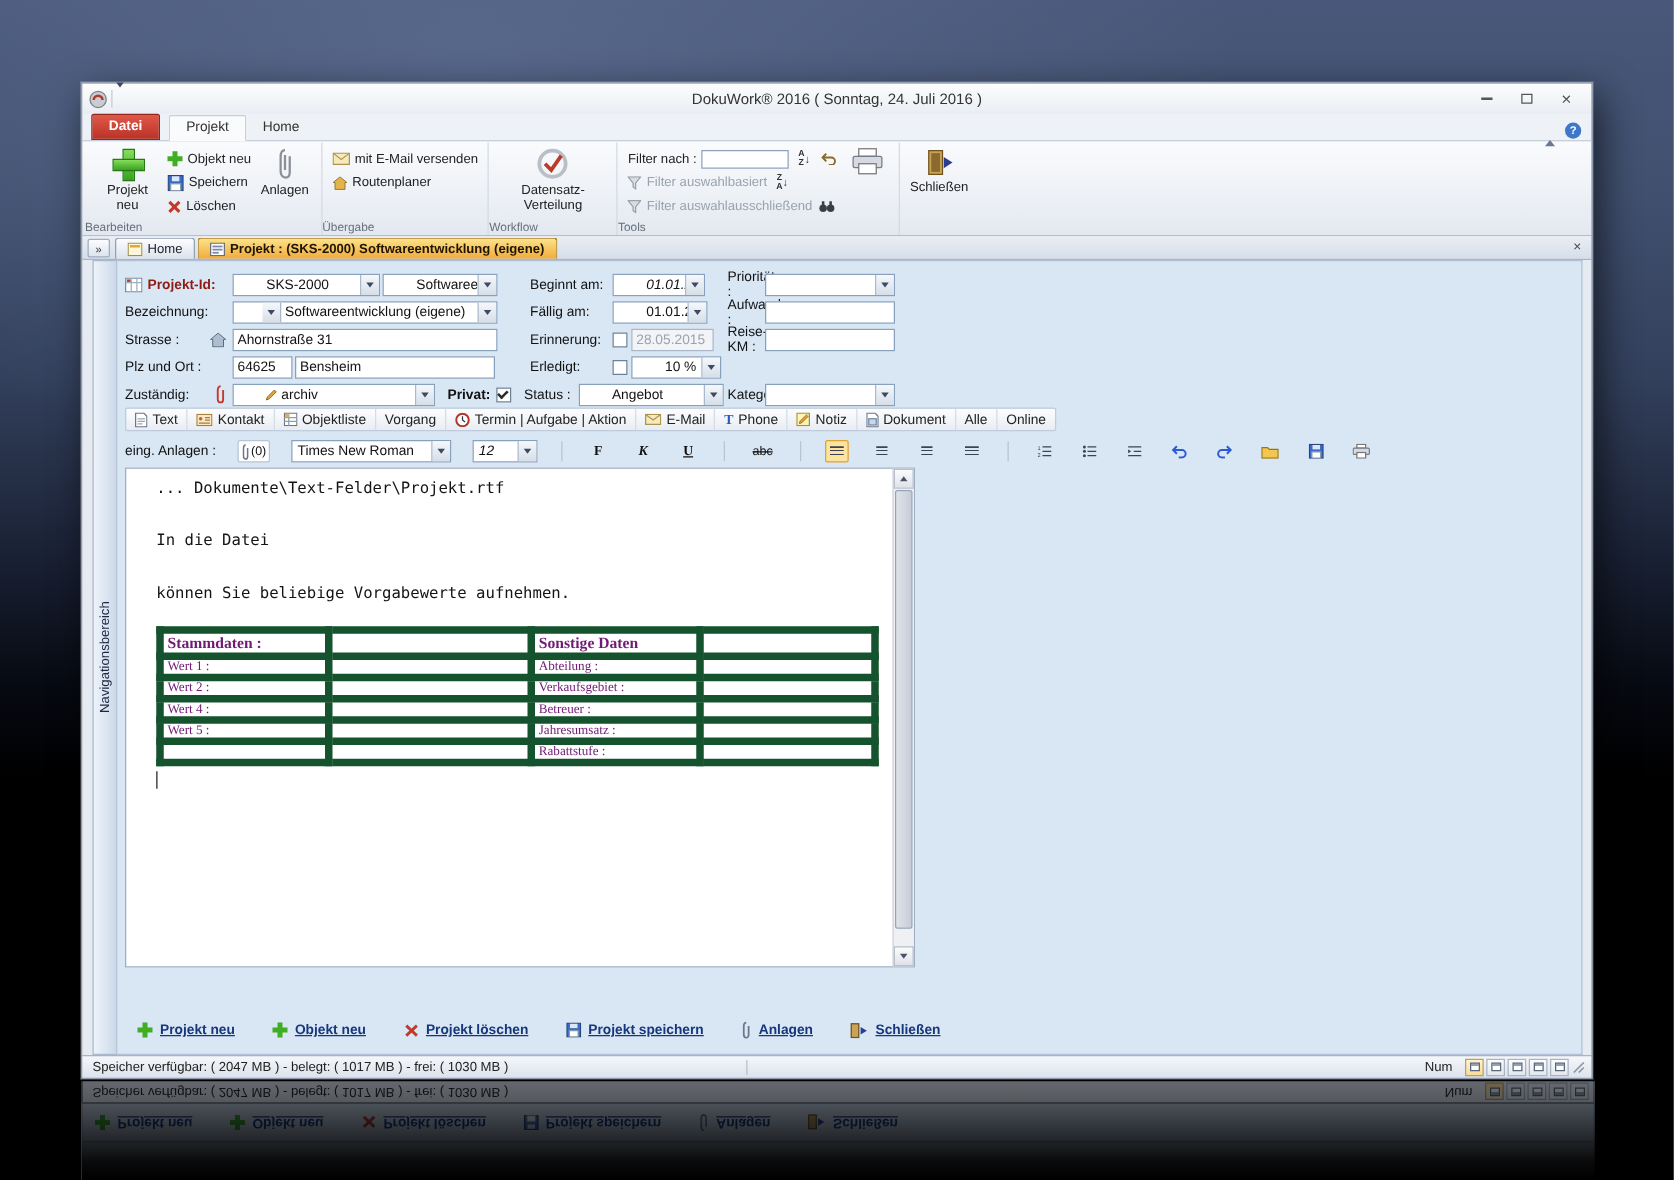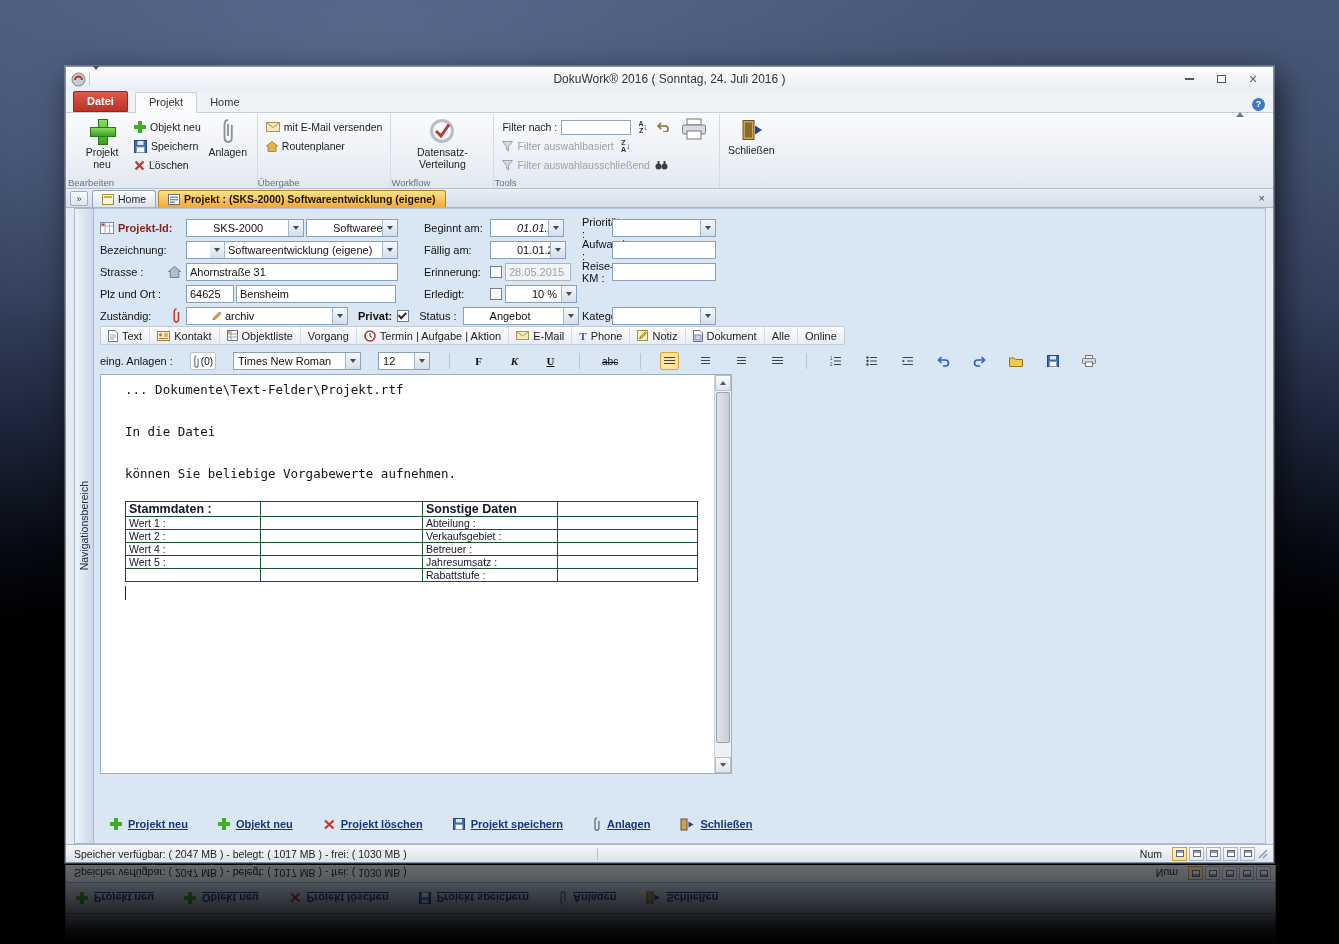--- a/index.html
+++ b/index.html
@@ -106,21 +106,21 @@
   .tb-combo { height:18px; background:#fff; border:1px solid #87a0bd; display:flex; align-items:center; font-size:11px; }
   .tb-combo .txt { padding:0 4px; white-space:nowrap; overflow:hidden; }
   .lines-ico { width:11px; height:9px; background:repeating-linear-gradient(180deg,#3c4454 0 1px, transparent 1px 3px); }
   .lines-ico.short { background:repeating-linear-gradient(180deg,#3c4454 0 1px, transparent 1px 3px); width:9px; }
 
   
   .editor-wrap { margin-top:3px; width:632px; height:400px; background:#fff; border:1px solid #9cadc4; display:flex; flex:0 0 auto; }
   .editor-content { flex:1; padding:7px 4px 0 24px; font-family:"DejaVu Sans Mono", monospace; font-size:12.5px; color:#141414; overflow:hidden; }
   .ed-line { margin-bottom:14px; white-space:pre; }
   .ed-table { border-collapse:collapse; margin-top:20px; table-layout:fixed; width:572px; font-family:"Liberation Sans",sans-serif; }
-  .ed-table td { border:1px solid #14532d; font-size:10.5px; color:#0f172a; padding:0 3px; height:13px; white-space:nowrap; overflow:hidden; }
+  .ed-table td { border:6px solid #14532d; font-size:10.5px; color:#701a75; padding:0 3px; height:13px; white-space:nowrap; overflow:hidden;font-family:Liberation Serif, serif; }
   .ed-table tr.hdr td { font-size:12.5px; font-weight:bold; height:15px; }
   .caret-line { width:1px; height:14px; background:#222; margin-top:4px; }
   .scrollbar { width:17px; background:#eef0f3; border-left:1px solid #cfd4db; display:flex; flex-direction:column; }
   .sb-btn { height:16px; display:flex; align-items:center; justify-content:center; background:linear-gradient(#fafbfc,#dfe3e9); border:1px solid #b9c0ca; }
   .sb-thumb { flex:1; margin:1px; margin-bottom:14px; background:linear-gradient(90deg,#dfe3ea,#c7cdd8); border:1px solid #98a2b0; border-radius:2px; }
   .arr-up-s { width:0; height:0; border-left:3px solid transparent; border-right:3px solid transparent; border-bottom:4px solid #4a5468; }
   .arr-dn-s { width:0; height:0; border-left:3px solid transparent; border-right:3px solid transparent; border-top:4px solid #4a5468; }
 
   
   .bottom-links { margin-top:auto; height:30px; display:flex; align-items:center; gap:30px; padding-left:10px; flex:0 0 auto; }
@@ -626,21 +626,21 @@
             </svg>
           <span style="font-size:10px;">(0)</span>
         </span>
         <span class="tb-combo" style="width:128px;">
           <span class="txt" style="flex:1;">Times New Roman</span>
           <span class="combo-btn">
               <span class="arr-dn"></span>
             </span>
         </span>
         <span class="tb-combo" style="width:52px;">
-          <span class="txt" style="flex:1;">12</span>
+          <span class="txt" style="flex:1;font-style:italic;">12</span>
           <span class="combo-btn">
               <span class="arr-dn"></span>
             </span>
         </span>
         <span class="tb-sep"></span>
         <span class="tb-btn" style="font-weight:bold;font-family:'Liberation Serif',serif;">F</span>
         <span class="tb-btn" style="font-style:italic;font-weight:bold;font-family:'Liberation Serif',serif;">K</span>
         <span class="tb-btn" style="text-decoration:underline;font-weight:bold;font-family:'Liberation Serif',serif;">U</span>
         <span class="tb-sep"></span>
         <span class="tb-btn" style="text-decoration:line-through;font-size:10px;">abc</span>

